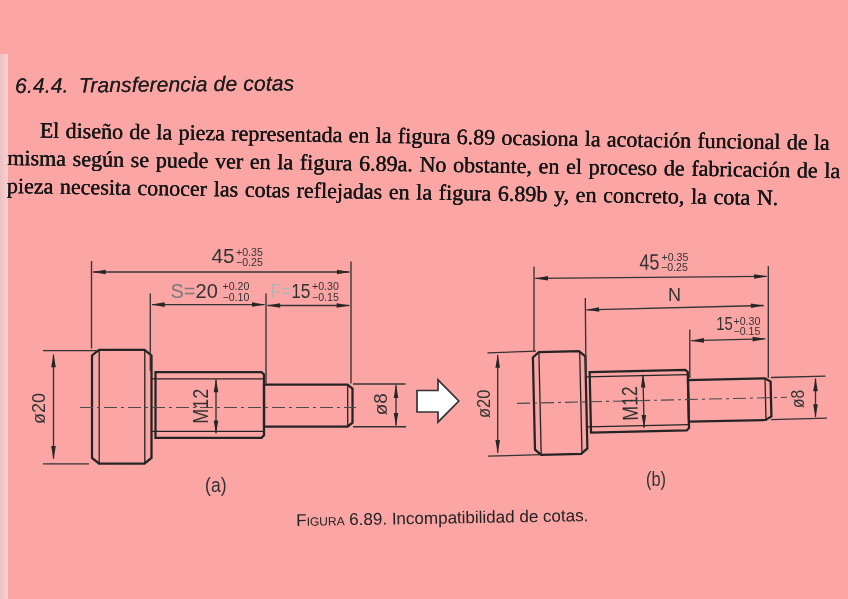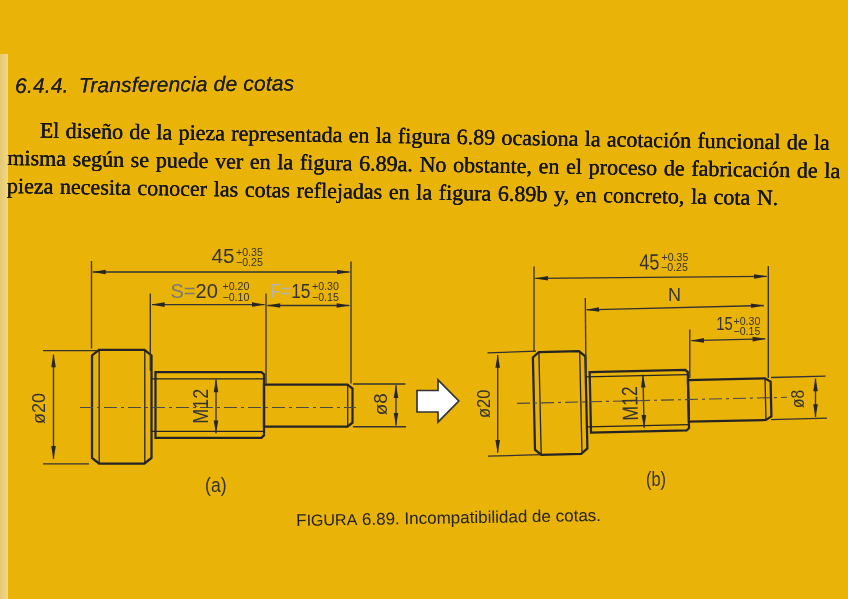--- a/index.html
+++ b/index.html
@@ -1,16 +1,16 @@
 <!DOCTYPE html>
 <html><head>
 <meta charset="utf-8">
 <style>
   html,body{margin:0;padding:0;background:#fff;}
-  #page{position:relative;width:848px;height:599px;background:#eab308;overflow:hidden;
+  #page{position:relative;width:848px;height:599px;background:#fca5a5;overflow:hidden;
         font-family:"Liberation Sans",sans-serif;}
   .ser{font-family:"Liberation Serif",serif;color:#161616;text-shadow:0.25px 0 0 #161616,-0.15px 0 0 #3a3a3a;}
   svg text{fill:#333;}
 </style>
 </head>
 <body>
 <div id="page">
 
 <div style="position:absolute;left:0;top:54px;width:8px;height:545px;background:linear-gradient(90deg,#dedede,#f4f4f4 75%,#fefefe);opacity:.5"></div>
 
@@ -181,15 +181,15 @@
 
 <text x="490" y="403.8" font-size="18.5" text-anchor="middle" textLength="28.5" lengthAdjust="spacingAndGlyphs" transform="rotate(-90 490 403.8)">ø20</text>
 
 <text x="637.5" y="403.3" font-size="22" text-anchor="middle" textLength="34.5" lengthAdjust="spacingAndGlyphs" transform="rotate(-91.3 637.5 403.3)">M12</text>
 
 <text x="803.8" y="399" font-size="18.5" text-anchor="middle" textLength="18" lengthAdjust="spacingAndGlyphs" transform="rotate(-90 803.8 399)">ø8</text>
 
 <text x="656" y="485.5" font-size="20.5" text-anchor="middle" textLength="20" lengthAdjust="spacingAndGlyphs">(b)</text>
 </svg>
 
-<div style="position:absolute;left:296px;top:511px;width:420px;font-size:17px;color:#222;transform:rotate(-0.95deg);transform-origin:0 0;white-space:nowrap;">F<span style="font-size:16px;">IGURA</span> 6.89. Incompatibilidad de cotas.</div>
+<div style="position:absolute;left:296px;top:511px;width:420px;font-size:17px;color:#222;transform:rotate(-0.95deg);transform-origin:0 0;white-space:nowrap;">F<span style="font-size:12px;">IGURA</span> 6.89. Incompatibilidad de cotas.</div>
 
 </div>
 
 </body></html>

